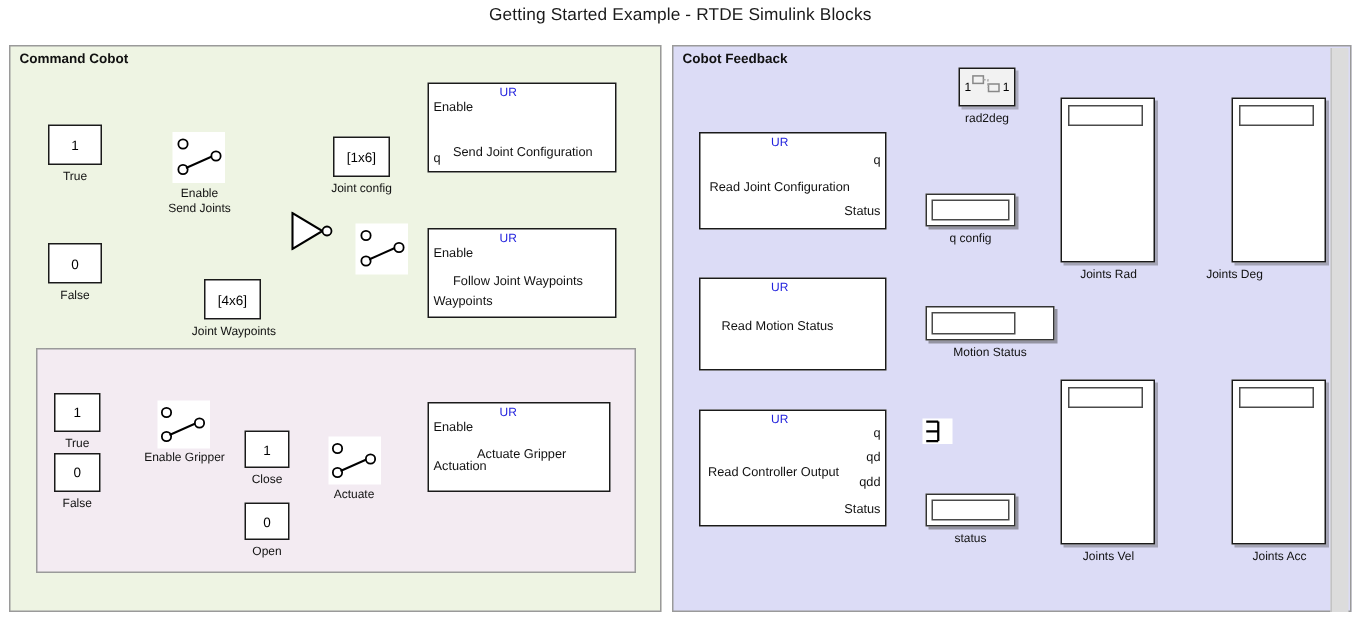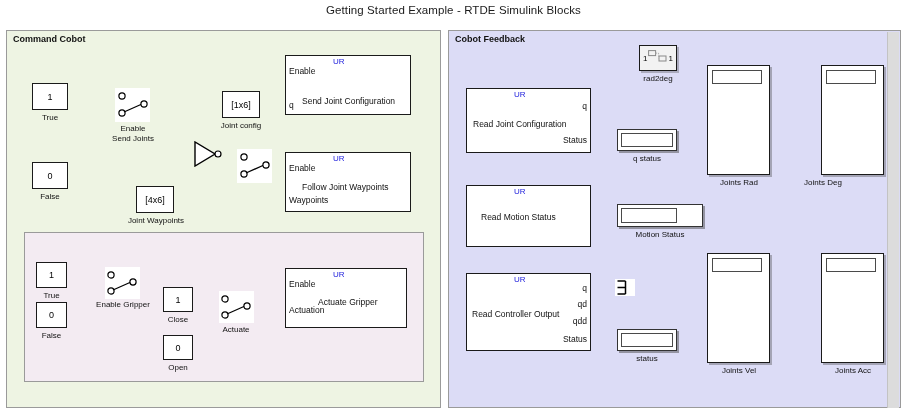--- a/index.html
+++ b/index.html
@@ -289,21 +289,21 @@
         <path d="M7.6,3.1 L10.6,3.1 L10.6,8.5" fill="none" stroke="#aaa" stroke-width="1" stroke-dasharray="1.5,1.2"></path>
       </svg>
     </span>
     <span class="rnum">1</span>
   </div>
   <div class="blk-label" style="left:628px;top:74px;width:60px;text-align:center;">rad2deg</div>
 
   <div class="display" style="left:617px;top:129px;width:60px;height:22px;">
     <div class="inner"></div>
   </div>
-  <div class="blk-label" style="left:617px;top:154px;width:60px;">q status</div>
+  <div class="blk-label" style="left:617px;top:154px;width:60px;">q config</div>
 
   <div class="display wide" style="left:617px;top:204px;width:86px;height:23px;">
     <div class="inner"></div>
   </div>
   <div class="blk-label" style="left:617px;top:230px;width:86px;">Motion Status</div>
 
   <div class="display" style="left:617px;top:329px;width:60px;height:22px;">
     <div class="inner"></div>
   </div>
   <div class="blk-label" style="left:617px;top:354px;width:60px;">status</div>

